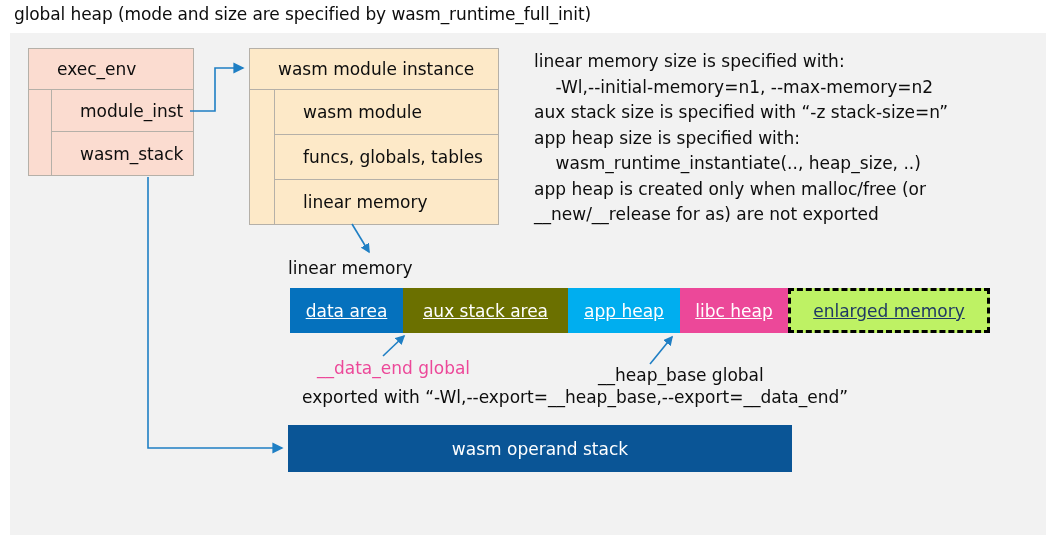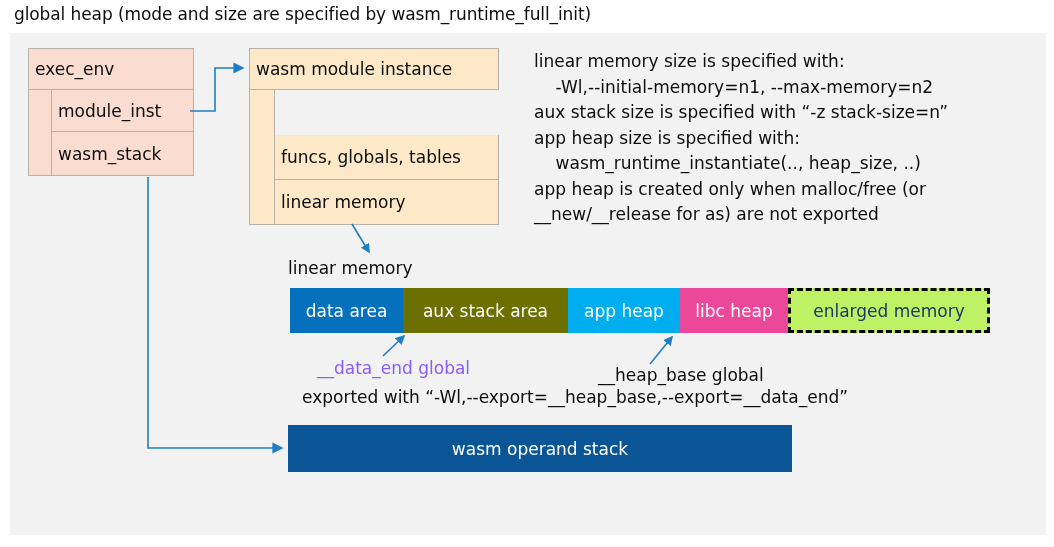--- a/index.html
+++ b/index.html
@@ -43,21 +43,21 @@
     border: 1px solid #b5b0a8;
     display: flex;
     align-items: center;
     font-size: 17px;
     color: #0d0d0d;
     white-space: nowrap;
   }
   .sbox-pink { background: #fbdcd0; }
   .sbox-cream { background: #fde9c8; }
   .sbox .lbl {
-    padding-left: 6px;
+    padding-left: 28px;
   }
   
   #exec-env-header {
     left: 28px; top: 48px; width: 166px; height: 42px;
   }
   #exec-env-indent {
     left: 28px; top: 90px; width: 24px; height: 86px;
     border-top: none;
   }
   #module-inst-row {
@@ -120,20 +120,21 @@
     position: absolute;
     top: 0;
     height: 45px;
     display: flex;
     align-items: center;
     justify-content: center;
     font-size: 17px;
     color: #ffffff;
     white-space: nowrap;
     box-sizing: border-box;
+    text-decoration: underline;
   }
   .seg.dashed {
     border: 3px dashed #000000;
     color: #1f3864;
     background: #bef264;
   }
   
   #operand-stack {
     position: absolute;
     left: 288px;
@@ -147,21 +148,21 @@
     color: #ffffff;
     font-size: 17px;
     white-space: nowrap;
   }
   
   #data-end-label {
     position: absolute;
     left: 317px;
     top: 358px;
     font-size: 17px;
-    color: #8b5cf6;
+    color: #ec4899;
     white-space: nowrap;
   }
   #heap-base-label {
     position: absolute;
     left: 598px;
     top: 365px;
     font-size: 17px;
     color: #0d0d0d;
     white-space: nowrap;
   }
@@ -207,20 +208,23 @@
     <span class="lbl">module_inst</span>
   </div>
   <div class="sbox sbox-pink" id="wasm-stack-row">
     <span class="lbl">wasm_stack</span>
   </div>
 
   <div class="sbox sbox-cream" id="wmi-header">
     <span class="lbl">wasm module instance</span>
   </div>
   <div class="sbox sbox-cream" id="wmi-indent"></div>
+  <div class="sbox sbox-cream" id="wasm-module-row">
+    <span class="lbl">wasm module</span>
+  </div>
   <div class="sbox sbox-cream" id="funcs-row">
     <span class="lbl">funcs, globals, tables</span>
   </div>
   <div class="sbox sbox-cream" id="linear-memory-row">
     <span class="lbl">linear memory</span>
   </div>
 
   <div class="note" id="spec-note">linear memory size is specified with:
     -Wl,--initial-memory=n1, --max-memory=n2
 aux stack size is specified with “-z stack-size=n”

